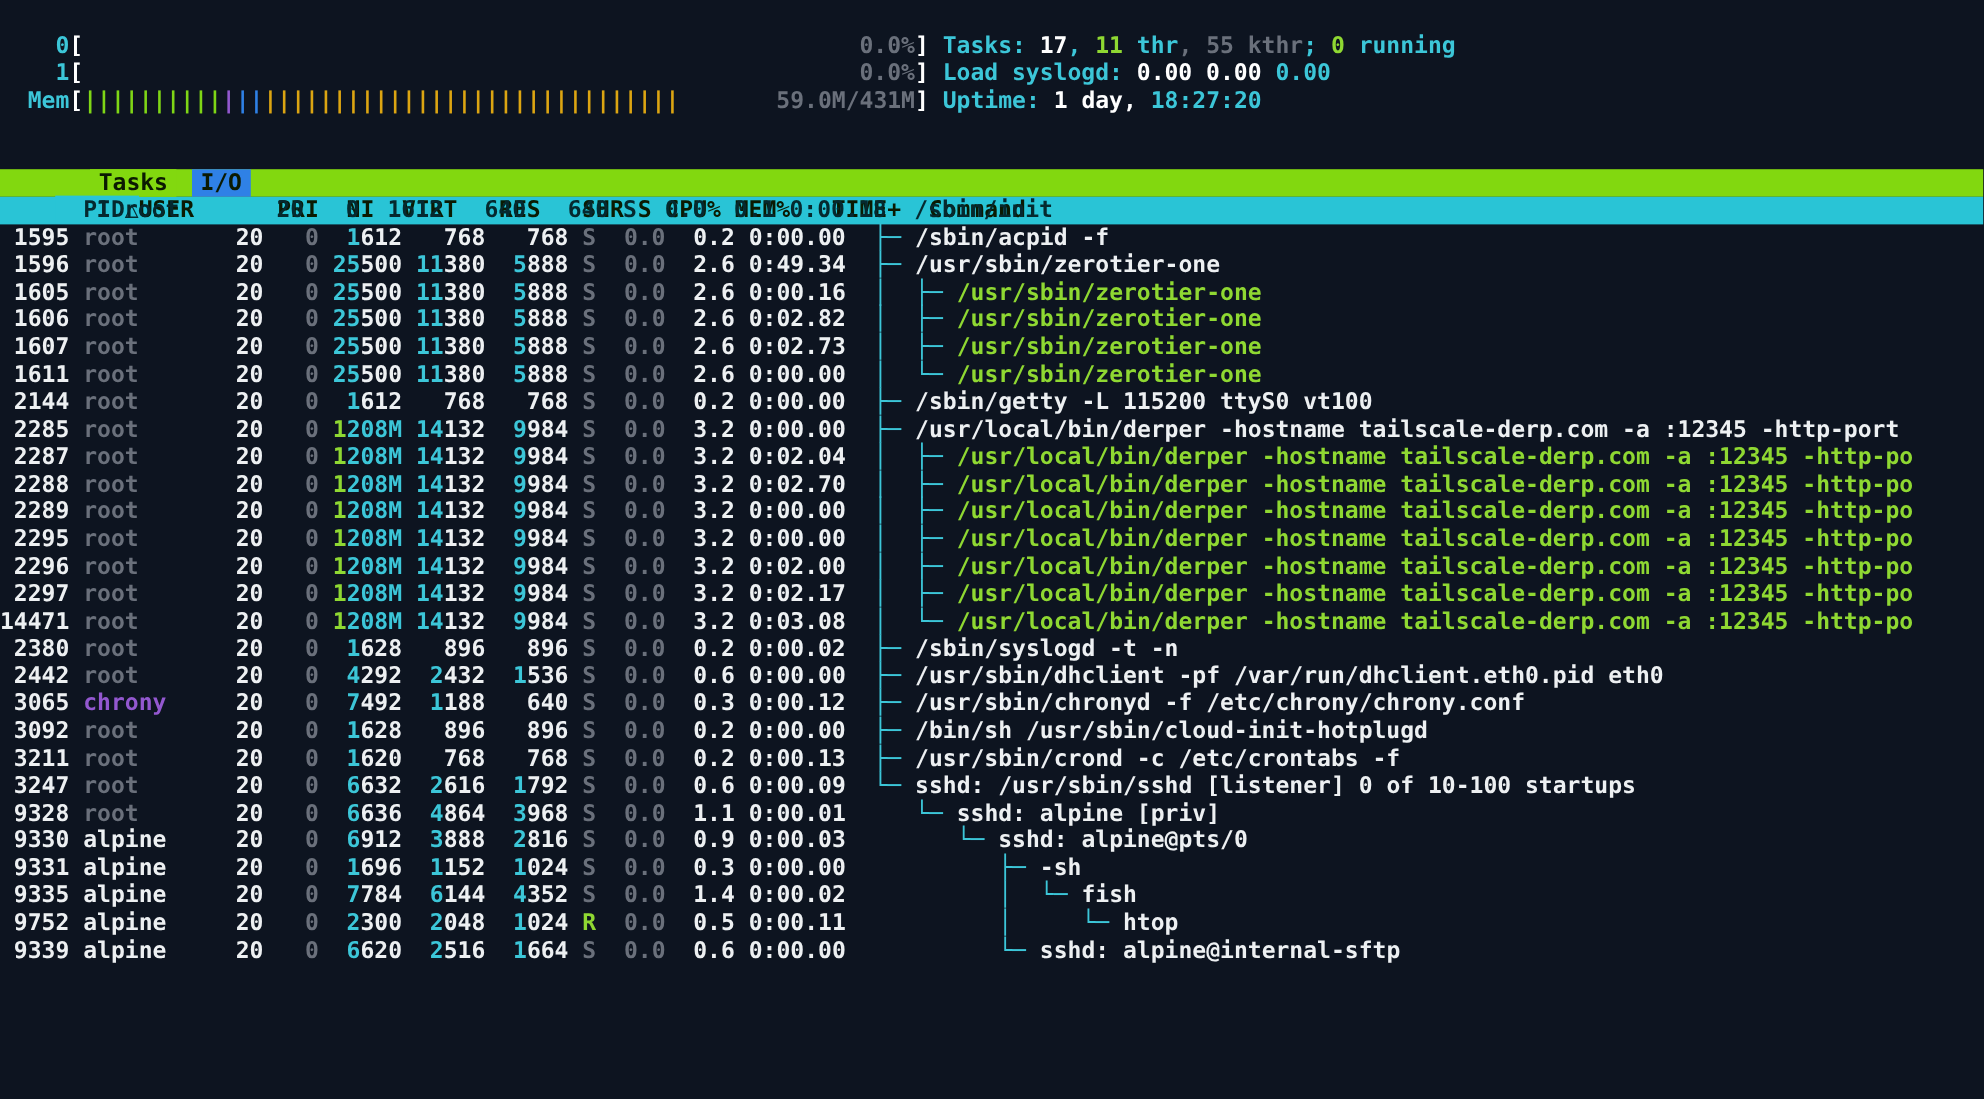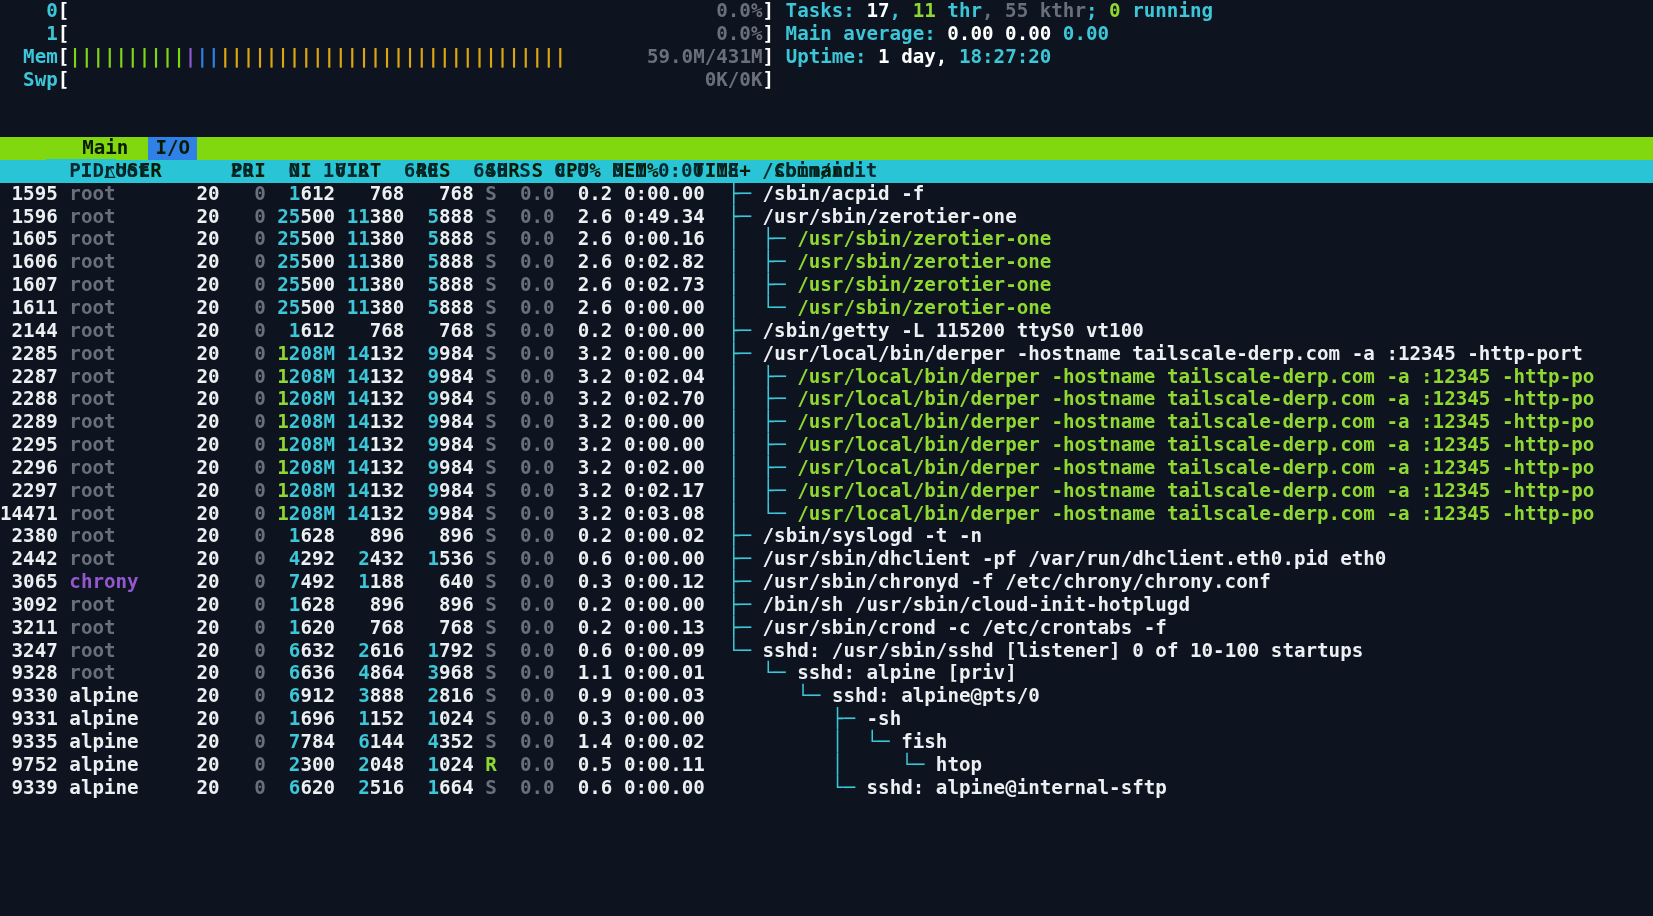--- a/index.html
+++ b/index.html
@@ -8,48 +8,47 @@
     --cyan-sel:#29c4d6; --bar-green:#7fd616; --bar-blue:#2f81e6;
     --bar-purple:#9358cf; --bar-orange:#dca512; --on-green:#0b1a02; --on-cyan:#05292f;
   }
   html,body{margin:0;padding:0;background:var(--bg);}
   .screen{
     position:relative;width:1653px;height:916px;background:var(--bg);
     font-family:"DejaVu Sans Mono",monospace;font-size:19.2px;line-height:22.85px;
     font-weight:700;color:var(--w);overflow:hidden;
   }
   .line,.row{white-space:pre;height:22.85px;}
-  .meters{}
+  .meters{padding-top:27px;}
   .w{color:var(--w)} .wb{color:var(--wb)} .gy{color:var(--gy)} .c{color:var(--c)}
   .g{color:var(--g)} .p{color:var(--p)}
   .bar-green{color:var(--bar-green)} .bar-blue{color:var(--bar-blue)}
   .bar-purple{color:var(--bar-purple)} .bar-orange{color:var(--bar-orange)}
   .tabline{margin-top:22.85px;height:22.85px;padding-left:29px;white-space:pre;}
   .tab{display:inline-block;padding:0 7px;color:var(--on-green);height:22.85px;}
   .tab.active{background:var(--green-bg);}
   .tab.io{background:var(--blue-bg);margin-left:13px;}
   .thead{background:var(--green-bg);color:var(--on-green);white-space:pre;height:22.85px;}
   .thead .sortcol{background:var(--cyan-sel);color:var(--on-cyan);}
   .rows{}
   .row.sel{background:var(--cyan-sel);padding-left:34px;}
   .row.sel span{color:var(--on-cyan) !important;}
 </style>
 </head>
 <body>
 
 <div class="screen">
   <div class="meters" id="meters">
       <div class="line"><span class="w">  </span><span class="c">  0</span><span class="wb">[</span><span class="w">                                                        </span><span class="gy">0.0%</span><span class="wb">]</span><span class="w"> </span><span><span class="c">Tasks: </span><span class="wb">17</span><span class="c">, </span><span class="g">11</span><span class="c"> thr</span><span class="gy">, </span><span class="gy">55 kthr</span><span class="c">; </span><span class="g">0</span><span class="c"> running</span></span></div>
-      <div class="line"><span class="w">  </span><span class="c">  1</span><span class="wb">[</span><span class="w">                                                        </span><span class="gy">0.0%</span><span class="wb">]</span><span class="w"> </span><span><span class="c">Main average: </span><span class="wb">0.00 </span><span class="wb">0.00 </span><span class="c">0.00</span></span></div>
+      <div class="line"><span class="w">  </span><span class="c">  1</span><span class="wb">[</span><span class="w">                                                        </span><span class="gy">0.0%</span><span class="wb">]</span><span class="w"> </span><span><span class="c">Load syslogd: </span><span class="wb">0.00 </span><span class="wb">0.00 </span><span class="c">0.00</span></span></div>
       <div class="line"><span class="w">  </span><span class="c">Mem</span><span class="wb">[</span><span class="bar-green">||||||||||</span><span class="bar-purple">|</span><span class="bar-blue">||</span><span class="bar-orange">||||||||||||||||||||||||||||||</span><span class="w">       </span><span class="gy">59.0M/431M</span><span class="wb">]</span><span class="w"> </span><span><span class="c">Uptime: </span><span class="wb">1 day, </span><span class="c">18:27:20</span></span></div>
-      <div class="line"><span class="w">  </span><span class="c">Swp</span><span class="wb">[</span><span class="w">                                                       </span><span class="gy">0K/0K</span><span class="wb">]</span></div>
     </div>
 
   <div class="tabline">
-    <span class="tab active">Main</span><span class="tab io">I/O</span>
+    <span class="tab active">Tasks</span><span class="tab io">I/O</span>
   </div>
 
   <div class="thead">
     <span class="sortcol">  PID△</span><span>USER      PRI  NI  VIRT   RES   SHR S CPU% MEM%   TIME+  Command</span>
   </div>
 
   <div class="rows" id="rows">
       <div class="row sel"><span class="w">    1</span><span class="w"> </span><span class="w">root      </span><span class="w"> 20</span><span class="gy">   0</span><span class="w">  </span><span class="w">1612</span><span class="w">   </span><span class="w">640</span><span class="w">   </span><span class="w">640</span><span class="w"> </span><span class="gy">S</span><span class="gy">  0.0</span><span class="w">  0.1</span><span class="w"> 0:00.18</span><span class="w">  </span><span class="w">/sbin/init</span></div>
       <div class="row"><span class="w"> 1595</span><span class="w"> </span><span class="gy">root      </span><span class="w"> 20</span><span class="gy">   0</span><span class="w">  </span><span class="c">1</span><span class="w">612</span><span class="w">   </span><span class="w">768</span><span class="w">   </span><span class="w">768</span><span class="w"> </span><span class="gy">S</span><span class="gy">  0.0</span><span class="w">  0.2</span><span class="w"> 0:00.00</span><span class="w">  </span><span class="c">├─ </span><span class="w">/sbin/acpid -f</span></div>
       <div class="row"><span class="w"> 1596</span><span class="w"> </span><span class="gy">root      </span><span class="w"> 20</span><span class="gy">   0</span><span class="w"> </span><span class="c">25</span><span class="w">500</span><span class="w"> </span><span class="c">11</span><span class="w">380</span><span class="w">  </span><span class="c">5</span><span class="w">888</span><span class="w"> </span><span class="gy">S</span><span class="gy">  0.0</span><span class="w">  2.6</span><span class="w"> 0:49.34</span><span class="w">  </span><span class="c">├─ </span><span class="w">/usr/sbin/zerotier-one</span></div>

